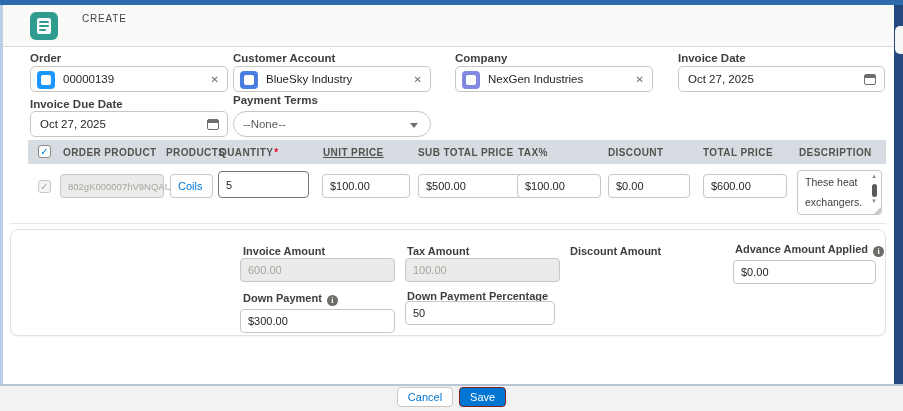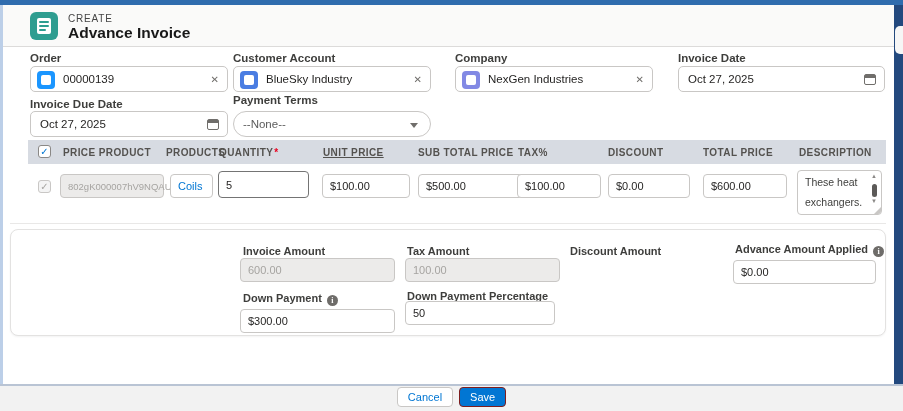--- a/index.html
+++ b/index.html
@@ -19,21 +19,21 @@
   .hdr-bg  { position:absolute; left:3px; top:5px; width:891px; height:41px; background:#fafaf9; z-index:3; }
   .hdr-divider { position:absolute; left:3px; top:46px; width:891px; height:1px; background:#dcdbda; z-index:4; }
   .content { position:absolute; inset:0; z-index:5; }
 
   
   .hdr-icon { position:absolute; left:30px; top:12px; width:28px; height:28px; border-radius:6px; background:#2e9d90; }
   .hdr-icon .doc { position:absolute; left:7px; top:6px; width:14px; height:16px; background:#fff; border-radius:2px; }
   .hdr-icon .doc i { position:absolute; left:2px; width:10px; height:2px; background:#2e9d90; border-radius:1px; }
   .hdr-icon .doc i.l1 { top:3px; } .hdr-icon .doc i.l2 { top:7px; } .hdr-icon .doc i.l3 { top:11px; width:7px; }
 
-  .eyebrow { position:absolute; left:68px; top:13px; font-size:10px; letter-spacing:.8px; color:#444; }
+  .eyebrow { position:absolute; left:82px; top:13px; font-size:10px; letter-spacing:.8px; color:#444; }
   .page-title { position:absolute; left:68px; top:24px; font-size:15.5px; font-weight:700; color:#181818; }
 
   
   .lbl { position:absolute; font-size:11.5px; font-weight:700; color:#3e3e3c; white-space:nowrap; }
   .inp { position:absolute; height:26px; border:1px solid #c9c7c5; border-radius:5px; background:#fff;
          display:flex; align-items:center; padding:0 9px; font-size:11.5px; color:#201f1e; }
   .inp.small { height:24px; font-size:11px; border-radius:4px; padding:0 7px; }
   .inp.disabled { background:#ecebea; color:#a6a4a1; }
   .pill { padding:0 26px 0 32px; }
   .obj-icon { position:absolute; left:6px; top:4px; width:18px; height:18px; border-radius:4px; }
@@ -98,21 +98,20 @@
   <div class="content">
 
     <div class="hdr-icon">
       <div class="doc">
           <i class="l1"></i>
           <i class="l2"></i>
           <i class="l3"></i>
         </div>
     </div>
     <div class="eyebrow">CREATE</div>
-    <div class="page-title">Advance Invoice</div>
 
     <div class="lbl" style="left:30px;  top:52px;">Order</div>
     <div class="lbl" style="left:233px; top:52px;">Customer Account</div>
     <div class="lbl" style="left:455px; top:52px;">Company</div>
     <div class="lbl" style="left:678px; top:52px;">Invoice Date</div>
 
     <div class="inp pill" style="left:30px; top:66px; width:198px;">
       <span class="obj-icon" style="background:#1b96ff;">
           <span class="glyph"></span>
         </span>
@@ -145,21 +144,21 @@
       <span>Oct 27, 2025</span>
       <span class="cal-icon"></span>
     </div>
     <div class="inp select" style="left:233px; top:111px; width:198px;">
       <span>--None--</span>
       <span class="chev"></span>
     </div>
 
     <div class="thead-band"></div>
     <div class="cb blue" style="left:38px; top:145px;">✓</div>
-    <div class="th" style="left:63px;">PRICE PRODUCT</div>
+    <div class="th" style="left:63px;">ORDER PRODUCT</div>
     <div class="th" style="left:166px;">PRODUCTS</div>
     <div class="th" style="left:219px;"><span>QUANTITY</span><span class="req">*</span></div>
     <div class="th" style="left:323px;text-decoration:underline;">UNIT PRICE</div>
     <div class="th" style="left:418px;">SUB TOTAL PRICE</div>
     <div class="th" style="left:518px;">TAX%</div>
     <div class="th" style="left:608px;">DISCOUNT</div>
     <div class="th" style="left:703px;">TOTAL PRICE</div>
     <div class="th" style="left:799px;">DESCRIPTION</div>
 
     <div>

